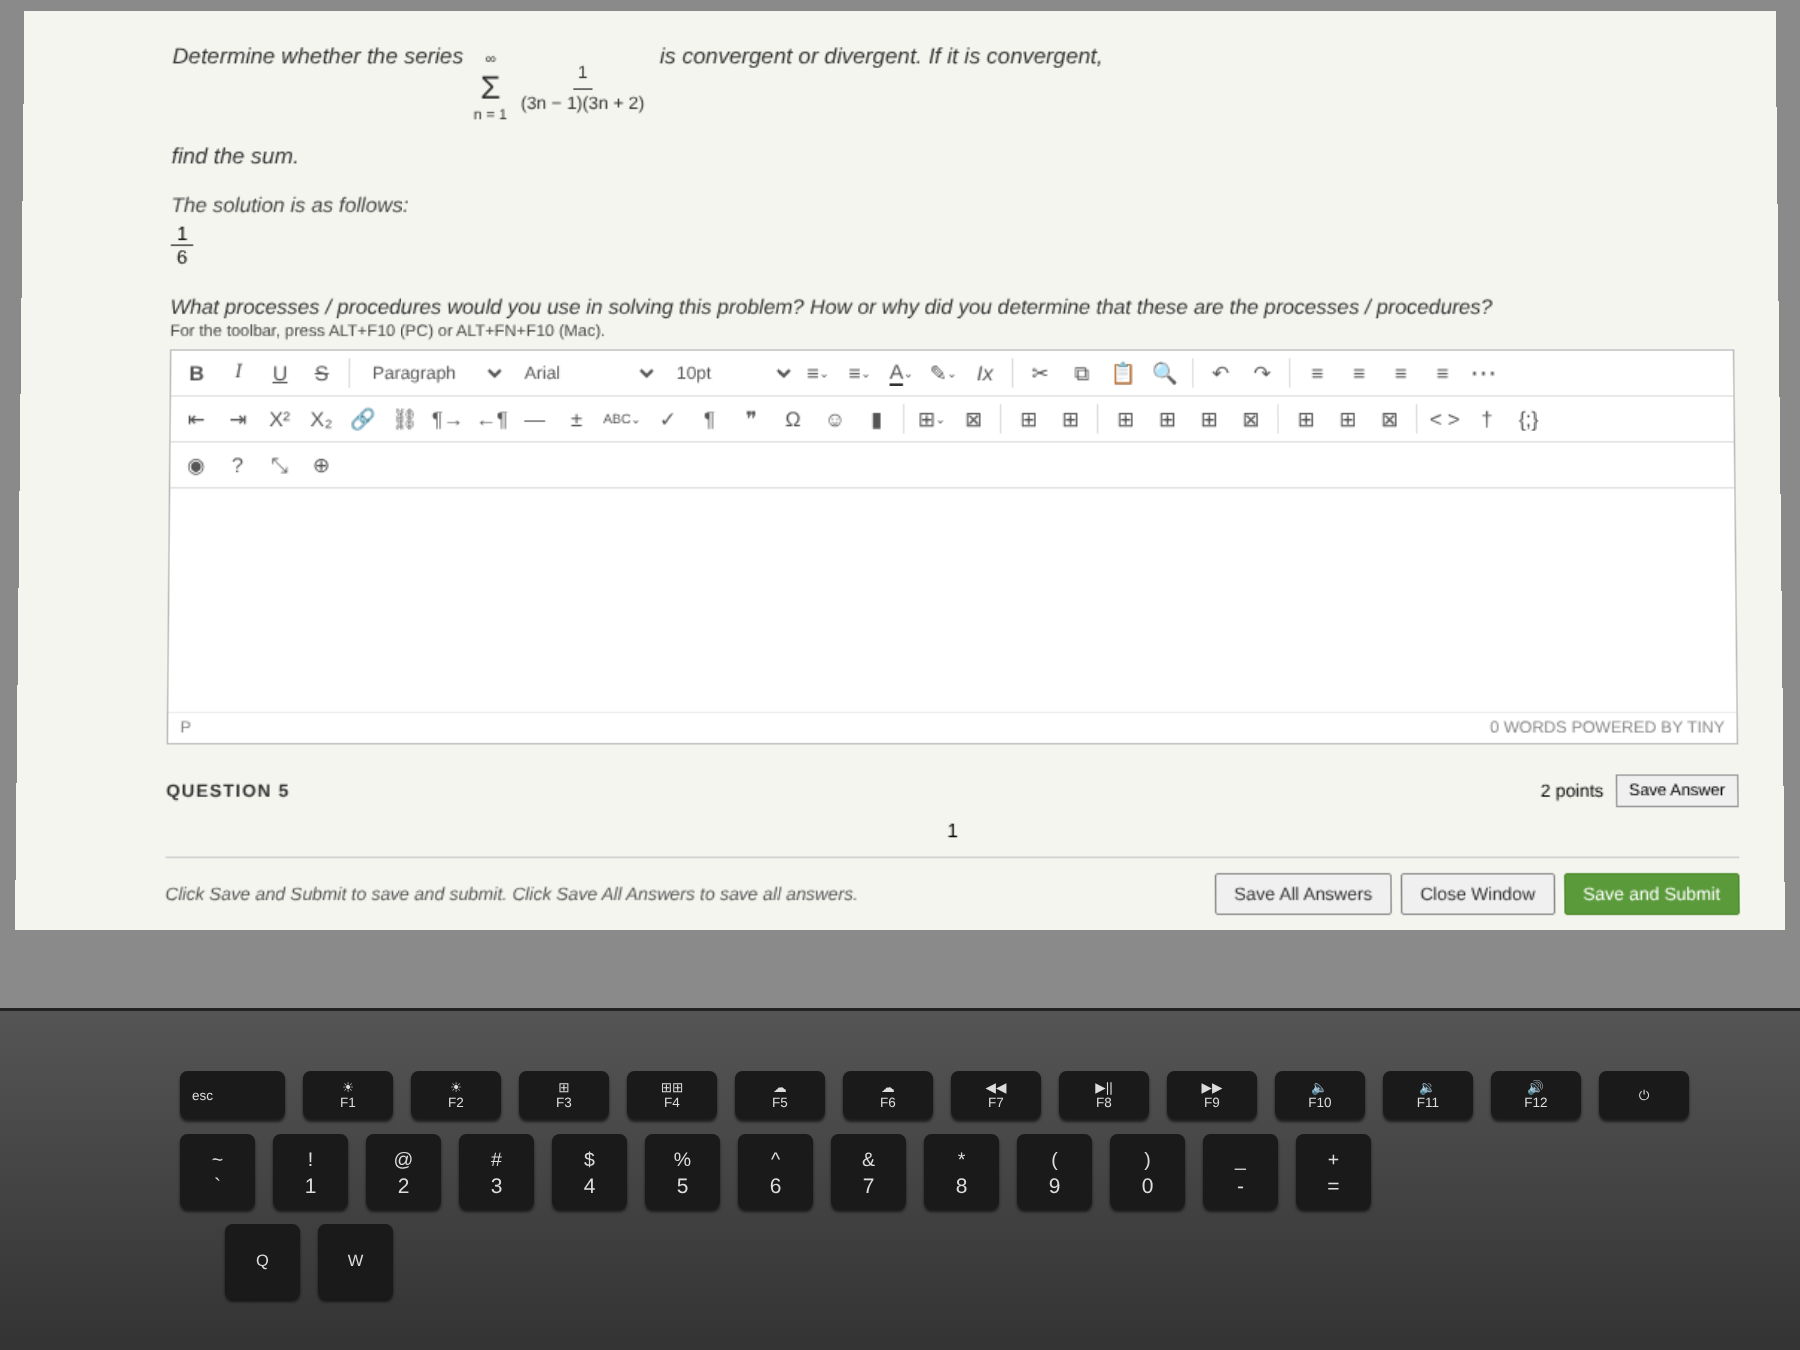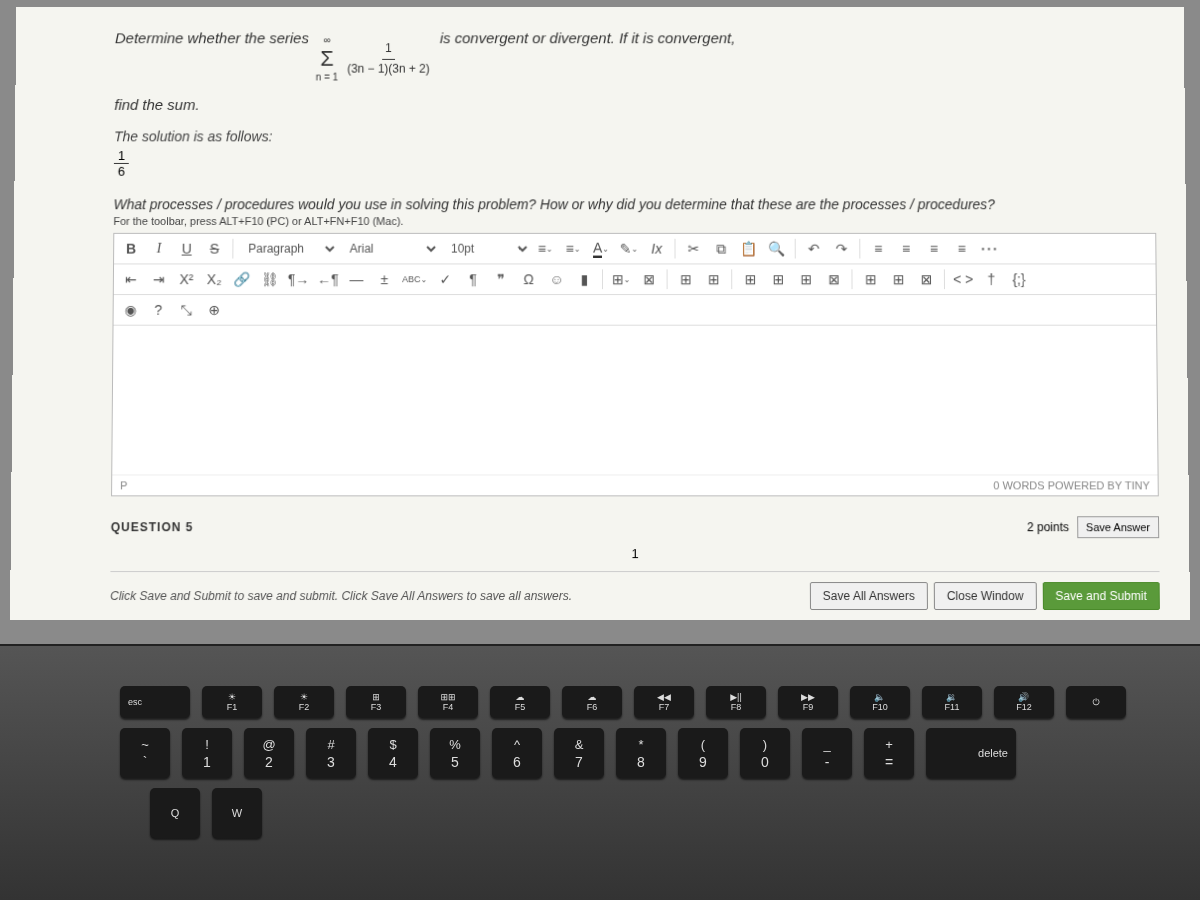--- a/index.html
+++ b/index.html
@@ -47,21 +47,21 @@
 .save-ans-btn { font-size: 11px; padding: 4px 8px; border: 1px solid #999; background: #f0f0f0; cursor: pointer; }
 
 .bottom-bar { border-top: 1px solid #ccc; margin-top: 10px; padding-top: 10px; display: flex; justify-content: space-between; align-items: center; font-size: 12px; }
 .bottom-hint { font-style: italic; color: #555; }
 .bottom-buttons { display: flex; gap: 6px; }
 .btn { padding: 6px 12px; font-size: 12px; border: 1px solid #888; cursor: pointer; border-radius: 2px; }
 .btn-gray { background: #f0f0f0; color: #333; }
 .btn-green { background: #5a9a3a; color: #fff; border-color: #4a8a2a; }
 
 
-.keyboard { position: absolute; bottom: 0; left: 0; right: 0; height: 256px; background: linear-gradient(#555, #333); border-top: 2px solid #222; padding: 40px 80px 0 120px; }
+.keyboard { position: absolute; bottom: 0; left: 0; right: 0; height: 228px; background: linear-gradient(#555, #333); border-top: 2px solid #222; padding: 40px 80px 0 120px; }
 .kb-row { display: flex; gap: 12px; margin-bottom: 10px; }
 .key { background: #1a1a1a; color: #ddd; border-radius: 5px; min-width: 50px; height: 50px; display: flex; flex-direction: column; align-items: center; justify-content: center; font-size: 11px; box-shadow: 0 2px 2px rgba(0,0,0,.6); }
 .key.fn { height: 32px; min-width: 60px; font-size: 9px; }
 .key .top { font-size: 13px; }
 .key .bot { font-size: 14px; margin-top: 2px; }
 .key.esc { align-items: flex-start; padding-left: 8px; min-width: 70px; }
 .key.delete { align-items: flex-end; padding-right: 8px; min-width: 90px; }
 .chev { font-size: 8px; }
 .more-dots { font-size: 18px; letter-spacing: 1px; }
 </style>
@@ -304,19 +304,18 @@
         <span class="bot">0</span>
       </div>
     <div class="key">
         <span class="top">_</span>
         <span class="bot">-</span>
       </div>
     <div class="key">
         <span class="top">+</span>
         <span class="bot">=</span>
       </div>
-    <div class="key delete">delete</div>
   </div>
   <div class="kb-row" style="margin-left:30px">
     <div class="key">Q</div>
     <div class="key">W</div>
   </div>
 </div>
 
 </body></html>

